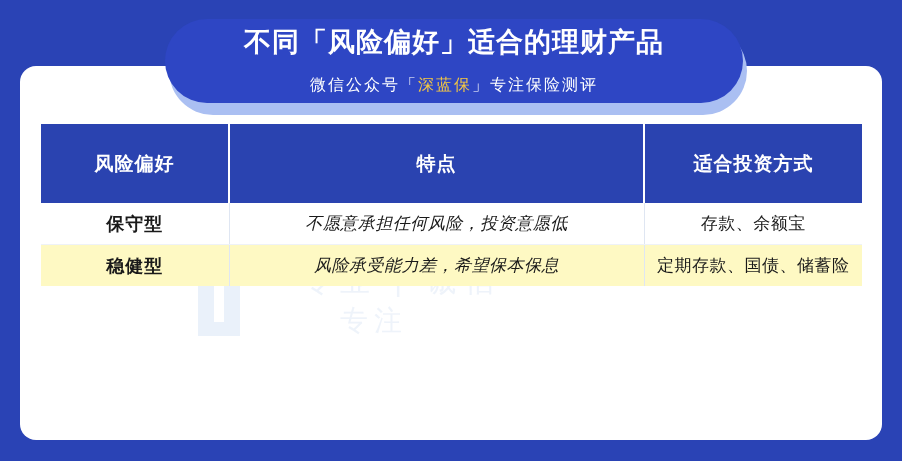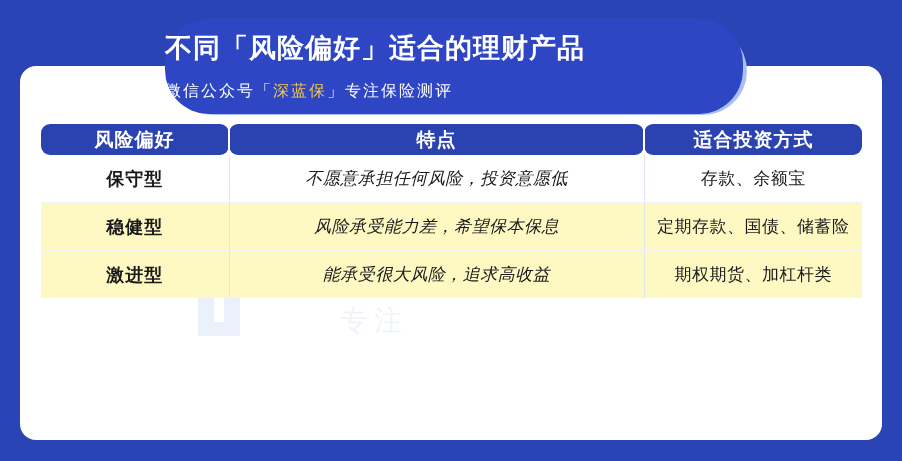--- a/index.html
+++ b/index.html
@@ -88,31 +88,30 @@
   }
   table.risk-table col.c1 { width: 188px; }
   table.risk-table col.c2 { width: 415px; }
   table.risk-table col.c3 { width: 218px; }
 
   thead th {
     background: #2a43b0;
     color: #ffffff;
     font-size: 19px;
     font-weight: bold;
-    height: 31px;
+    height: 47px;
     text-align: center;
     letter-spacing: 1px;
     border-right: 2px solid #ffffff;
-    padding: 0;
-    border-radius: 9px;
+    padding: 16px;
   }
   thead th:last-child { border-right: none; }
 
   tbody td {
-    height: 47px;
+    height: 41px;
     text-align: center;
     font-size: 17px;
     color: #1a1a1a;
     padding: 0;
     border-right: 1px solid #dfe6f2;
     position: relative;
     background: transparent;
   }
   tbody td:last-child { border-right: none; }
 
@@ -139,25 +138,26 @@
     width: 578px;
     height: 88px;
     background: #aabff2;
     border-radius: 44px;
   }
   #pill {
     position: absolute;
     left: 165px;
     top: 19px;
     width: 578px;
-    height: 95px;
+    height: 84px;
     background: #2e46c4;
     border-radius: 44px;
     display: flex;
     flex-direction: column;
+    align-items: center;
     justify-content: center;
   }
   #pill-title {
     color: #ffffff;
     font-size: 27px;
     font-weight: bold;
     letter-spacing: 1px;
     line-height: 1.1;
     white-space: nowrap;
   }
@@ -207,25 +207,20 @@
           <tr class="row-white">
             <td class="col-type">保守型</td>
             <td class="col-desc">不愿意承担任何风险，投资意愿低</td>
             <td class="col-way">存款、余额宝</td>
           </tr>
           <tr class="row-blue">
             <td class="col-type">稳健型</td>
             <td class="col-desc">风险承受能力差，希望保本保息</td>
             <td class="col-way">定期存款、国债、储蓄险</td>
           </tr>
-          <tr class="row-blue">
-            <td class="col-type">激进型</td>
-            <td class="col-desc">能承受很大风险，追求高收益</td>
-            <td class="col-way">期权期货、加杠杆类</td>
-          </tr>
         </tbody>
       </table>
     </div>
   </div>
 
   <div id="pill-shadow"></div>
   <div id="pill">
     <div id="pill-title">不同「风险偏好」适合的理财产品</div>
     <div id="pill-sub"><span>微信公众号「</span><span class="brand">深蓝保</span><span>」专注保险测评</span></div>
   </div>

